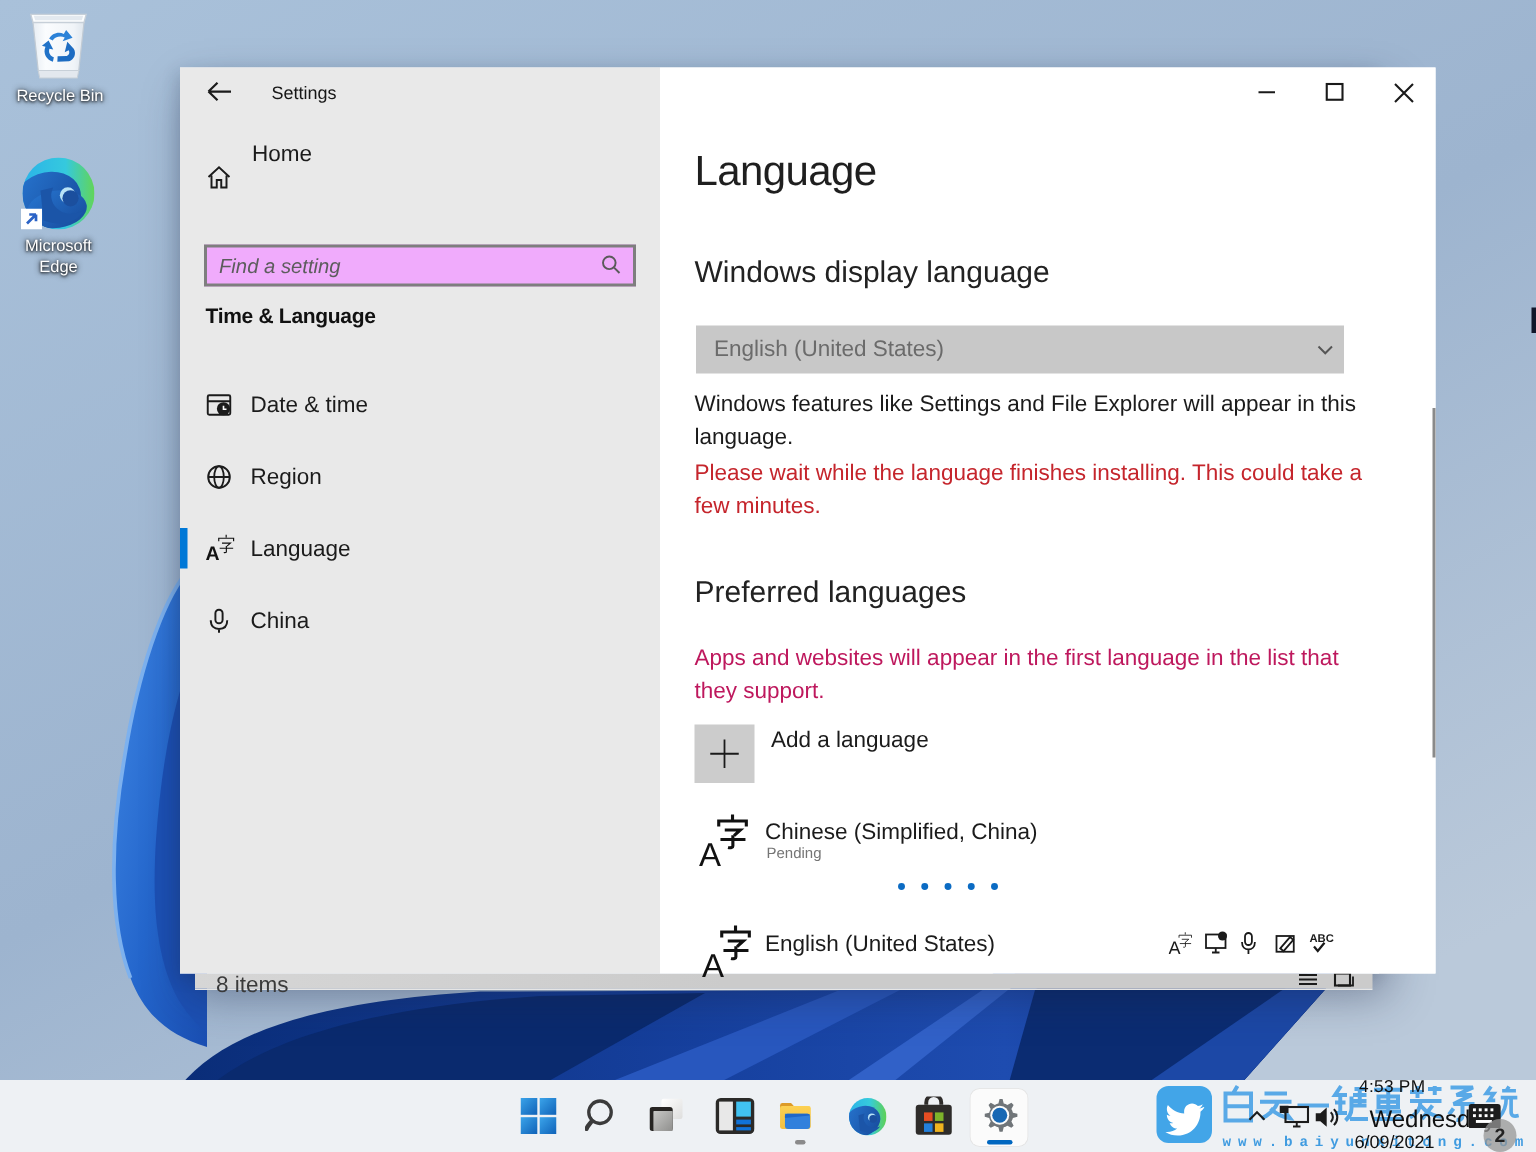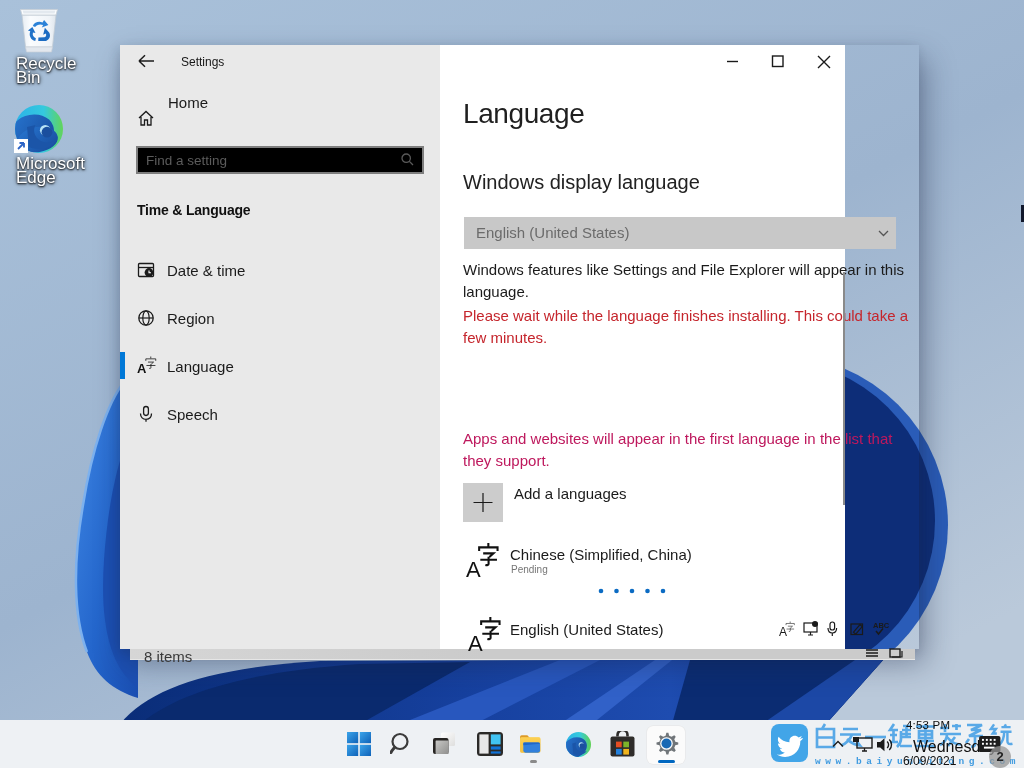--- a/index.html
+++ b/index.html
@@ -1,25 +1,25 @@
 <!DOCTYPE html>
 <html><head>
 <meta charset="utf-8">
 <style>
   * { margin:0; padding:0; box-sizing:border-box; }
   html,body { width:1024px; height:768px; overflow:hidden; }
   body { font-family:"Liberation Sans", sans-serif; position:relative; background:#a8c0da; }
   .abs { position:absolute; }
 
   
-  .dlabel { position:absolute; color:#fff; font-size:17px; 
-    text-shadow:0 1px 2px rgba(0,0,0,1), 0 0 4px rgba(0,0,0,.85); line-height:14px;margin-left:16px; }
+  .dlabel { position:absolute; color:#fff; font-size:11px; text-align:center;
+    text-shadow:0 1px 2px rgba(0,0,0,1), 0 0 4px rgba(0,0,0,.85); line-height:14px; }
 
   
-  #win { left:120px; top:45px; width:725px; height:604px; background:#fff; z-index:4; }
+  #win { left:120px; top:45px; width:837px; height:604px; background:#fff; z-index:4; }
   #winshadow { left:120px; top:45px; width:798.5px; height:604px; z-index:1;
          box-shadow: 6px 14px 28px rgba(25,35,65,0.40), -2px 3px 10px rgba(25,35,65,0.16); }
   #sidebar { position:absolute; left:0; top:0; width:320px; height:604px; background:#e9e9e9; }
   #main { position:absolute; left:320px; top:0; right:0; bottom:0; background:#fff; }
   .navrow { position:absolute; left:0; width:320px; height:40px; }
   .navico { position:absolute; left:17px; top:50%; transform:translateY(-50%); width:18px; height:18px; }
   .navtxt { position:absolute; left:47px; top:50%; transform:translateY(-50%); font-size:15px; color:#1b1b1b; }
 
   
   #explbar { left:130px; top:649px; width:785px; height:10.5px; z-index:2;
@@ -150,21 +150,21 @@
     <svg class="abs" width="18" height="14" viewBox="0 0 18 14" style="left:17px;top:9px">
       <path d="M17,7 L2,7 M2,7 L8,1.2 M2,7 L8,12.8" stroke="#1b1b1b" stroke-width="1.5" fill="none"></path>
     </svg>
     <div class="abs" style="left:61px;top:9px;font-size:12px;color:#161616;line-height:16px">Settings</div>
 
     <svg class="navico" viewBox="0 0 18 18" style="left:17px;top:64px;transform:none">
       <path d="M2,9 L9,2.5 L16,9 M4,8 L4,16 L7.5,16 L7.5,11 L10.5,11 L10.5,16 L14,16 L14,8" stroke="#1b1b1b" stroke-width="1.3" fill="none"></path>
     </svg>
     <div class="abs" style="left:48px;top:50px;font-size:15px;color:#1b1b1b;line-height:15px">Home</div>
 
-    <div class="abs" style="left:16px;top:101px;width:288px;height:28px;background:#000000;border:2px solid #7e7e7e;">
+    <div class="abs" style="left:16px;top:118px;width:288px;height:28px;background:#f0abfc;border:2px solid #7e7e7e;font-style:italic;">
       <div style="position:absolute;left:8px;top:5px;font-size:13.5px;color:#5c5c5c">Find a setting</div>
       <svg width="13" height="13" viewBox="0 0 13 13" style="position:absolute;right:8px;top:5px">
         <circle cx="5.2" cy="5.2" r="4.2" stroke="#5a5a5a" stroke-width="1.3" fill="none"></circle>
         <path d="M8.4,8.4 L12,12" stroke="#5a5a5a" stroke-width="1.3"></path>
       </svg>
     </div>
     <div class="abs" style="left:17px;top:157px;font-size:14px;font-weight:bold;letter-spacing:-0.2px;color:#111;">Time &amp; Language</div>
 
     <div class="navrow" style="top:253px">
       <svg class="navico" viewBox="0 0 18 18">
@@ -191,21 +191,21 @@
           <path d="M9,0 v3 M1,7 V3.8 H17 V7 M4.5,9 h9 l-3.6,3.2 M9.2,12 v6.2 c0,0.9 -1.2,1.3 -2.8,0.9 M2,14.5 h14.5"></path>
         </g>
       </svg>
       <div class="navtxt">Language</div>
     </div>
     <div class="navrow" style="top:349px">
       <svg class="navico" viewBox="0 0 18 18">
         <rect x="6.6" y="1.5" width="4.8" height="9" rx="2.4" stroke="#1b1b1b" stroke-width="1.3" fill="none"></rect>
         <path d="M3.5,8.5 c0,4 2.4,5.8 5.5,5.8 c3.1,0 5.5,-1.8 5.5,-5.8 M9,14.3 v2.5" stroke="#1b1b1b" stroke-width="1.3" fill="none"></path>
       </svg>
-      <div class="navtxt">Speech</div>
+      <div class="navtxt">China</div>
     </div>
   </div>
 
   <div id="main">
 
     <svg class="abs" width="120" height="30" viewBox="0 0 120 30" style="right:3.5px;top:2px">
       <path d="M5,14.5 h11" stroke="#1a1a1a" stroke-width="1.4"></path>
       <rect x="50.5" y="9" width="10.5" height="10.5" stroke="#1a1a1a" stroke-width="1.4" fill="none"></rect>
       <path d="M96,9 l12,12 M108,9 l-12,12" stroke="#1a1a1a" stroke-width="1.4"></path>
     </svg>
@@ -216,28 +216,29 @@
     <div class="abs" style="left:24px;top:172px;width:432px;height:32px;background:#c8c8c8;">
       <div style="position:absolute;left:12px;top:7px;font-size:15px;color:#6b6b6b">English (United States)</div>
       <svg width="11" height="7" viewBox="0 0 11 7" style="position:absolute;right:7px;top:13px">
         <path d="M1,1 L5.5,5.5 L10,1" stroke="#555" stroke-width="1.3" fill="none"></path>
       </svg>
     </div>
 
     <div class="abs" style="left:23px;top:260px;width:450px;font-size:15px;color:#c5252c;line-height:21.5px">Please wait while the language finishes installing. This could take a few minutes.</div>
     <div class="abs" style="left:23px;top:214px;width:450px;font-size:15px;color:#1b1b1b;line-height:21.5px">Windows features like Settings and File Explorer will appear in this language.</div>
 
+    <div class="abs" style="left:23px;top:339px;font-size:20px;color:#222;">Preferred languages</div>
     <div class="abs" style="left:23px;top:383px;width:440px;font-size:15px;color:#be185d;line-height:21.5px">Apps and websites will appear in the first language in the list that they support.</div>
 
     <div class="abs" style="left:23px;top:438px;width:40px;height:39px;background:#cccccc;">
       <svg width="40" height="39" viewBox="0 0 40 39">
           <path d="M20,10 v19 M10.5,19.5 h19" stroke="#1a1a1a" stroke-width="1.2"></path>
         </svg>
     </div>
-    <div class="abs" style="left:74px;top:440px;font-size:15px;color:#1b1b1b;">Add a languages</div>
+    <div class="abs" style="left:74px;top:440px;font-size:15px;color:#1b1b1b;">Add a language</div>
 
     <svg class="abs" width="34" height="38" viewBox="0 0 34 38" style="left:26px;top:497px">
       <text x="0" y="35" font-size="22" fill="#111">A</text>
       <g stroke="#111" stroke-width="1.8" fill="none" transform="translate(12,1) scale(1.15)">
         <path d="M9,0 v3 M1,7 V3.8 H17 V7 M4.5,9 h9 l-3.6,3.2 M9.2,12 v6.2 c0,0.9 -1.2,1.3 -2.8,0.9 M2,14.5 h14.5"></path>
       </g>
     </svg>
     <div class="abs" style="left:70px;top:501px;font-size:15px;color:#1b1b1b;">Chinese (Simplified, China)</div>
     <div class="abs" style="left:71px;top:519px;font-size:10px;color:#757575;">Pending</div>
 

